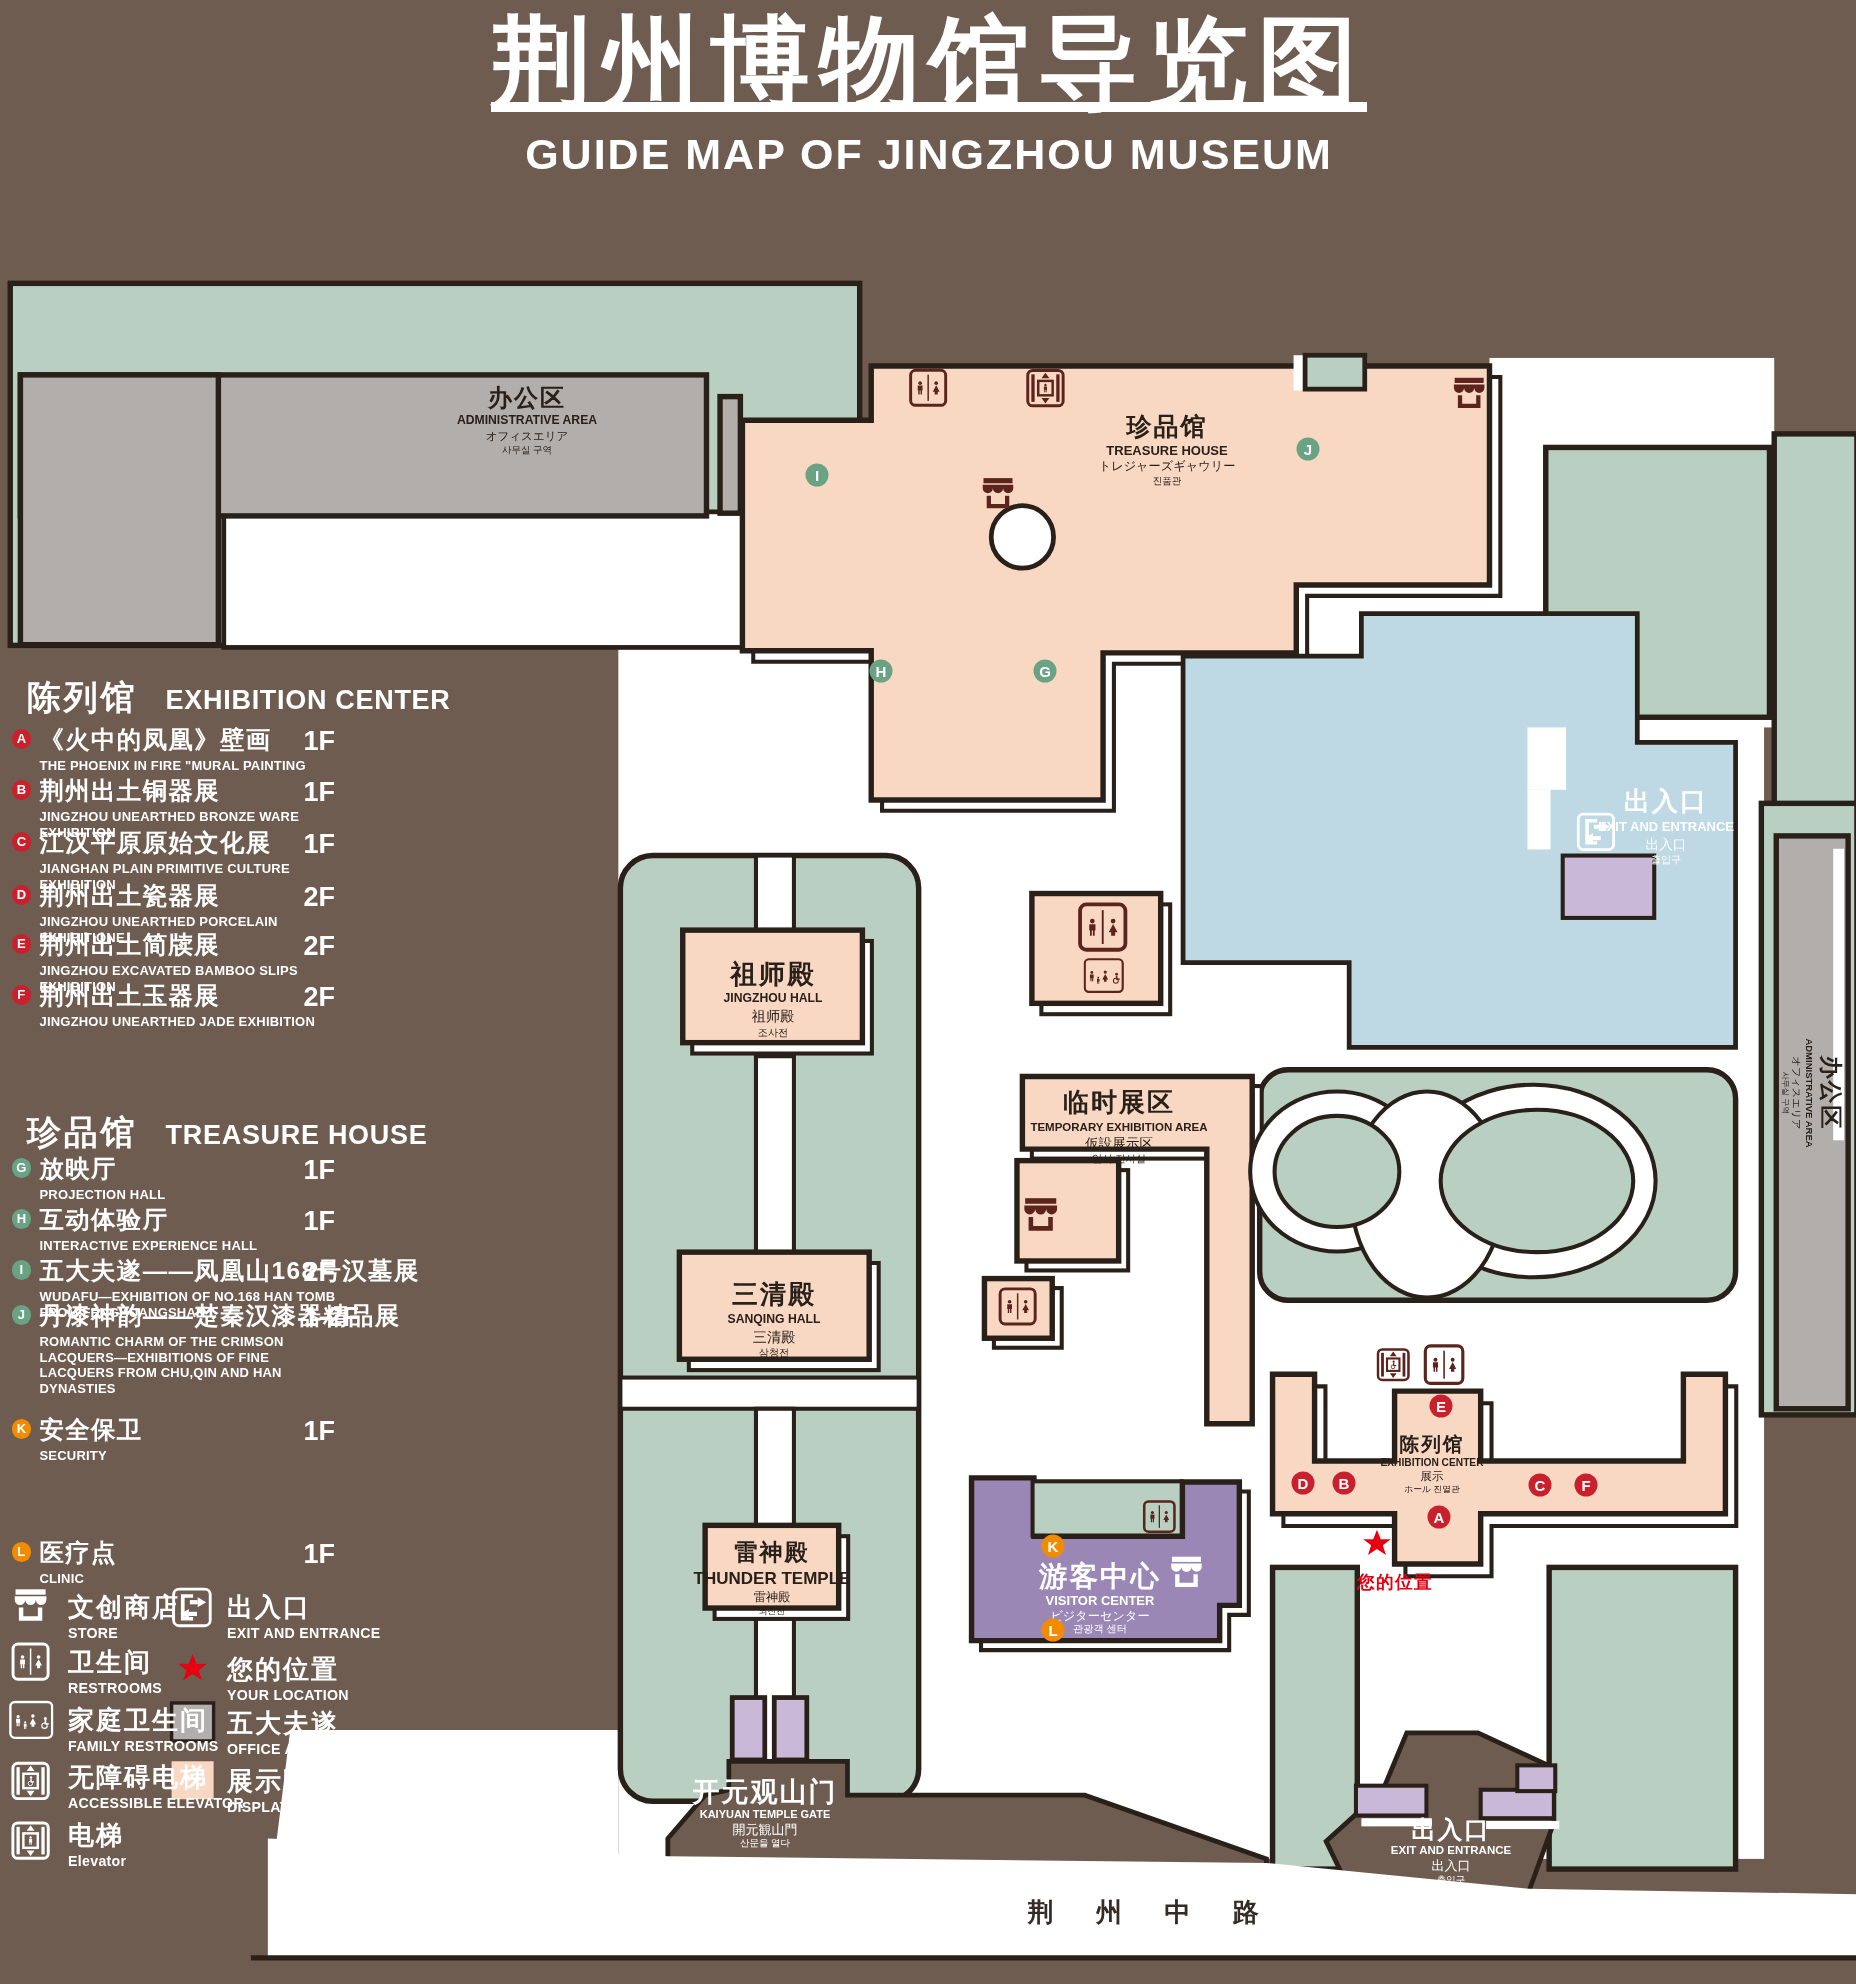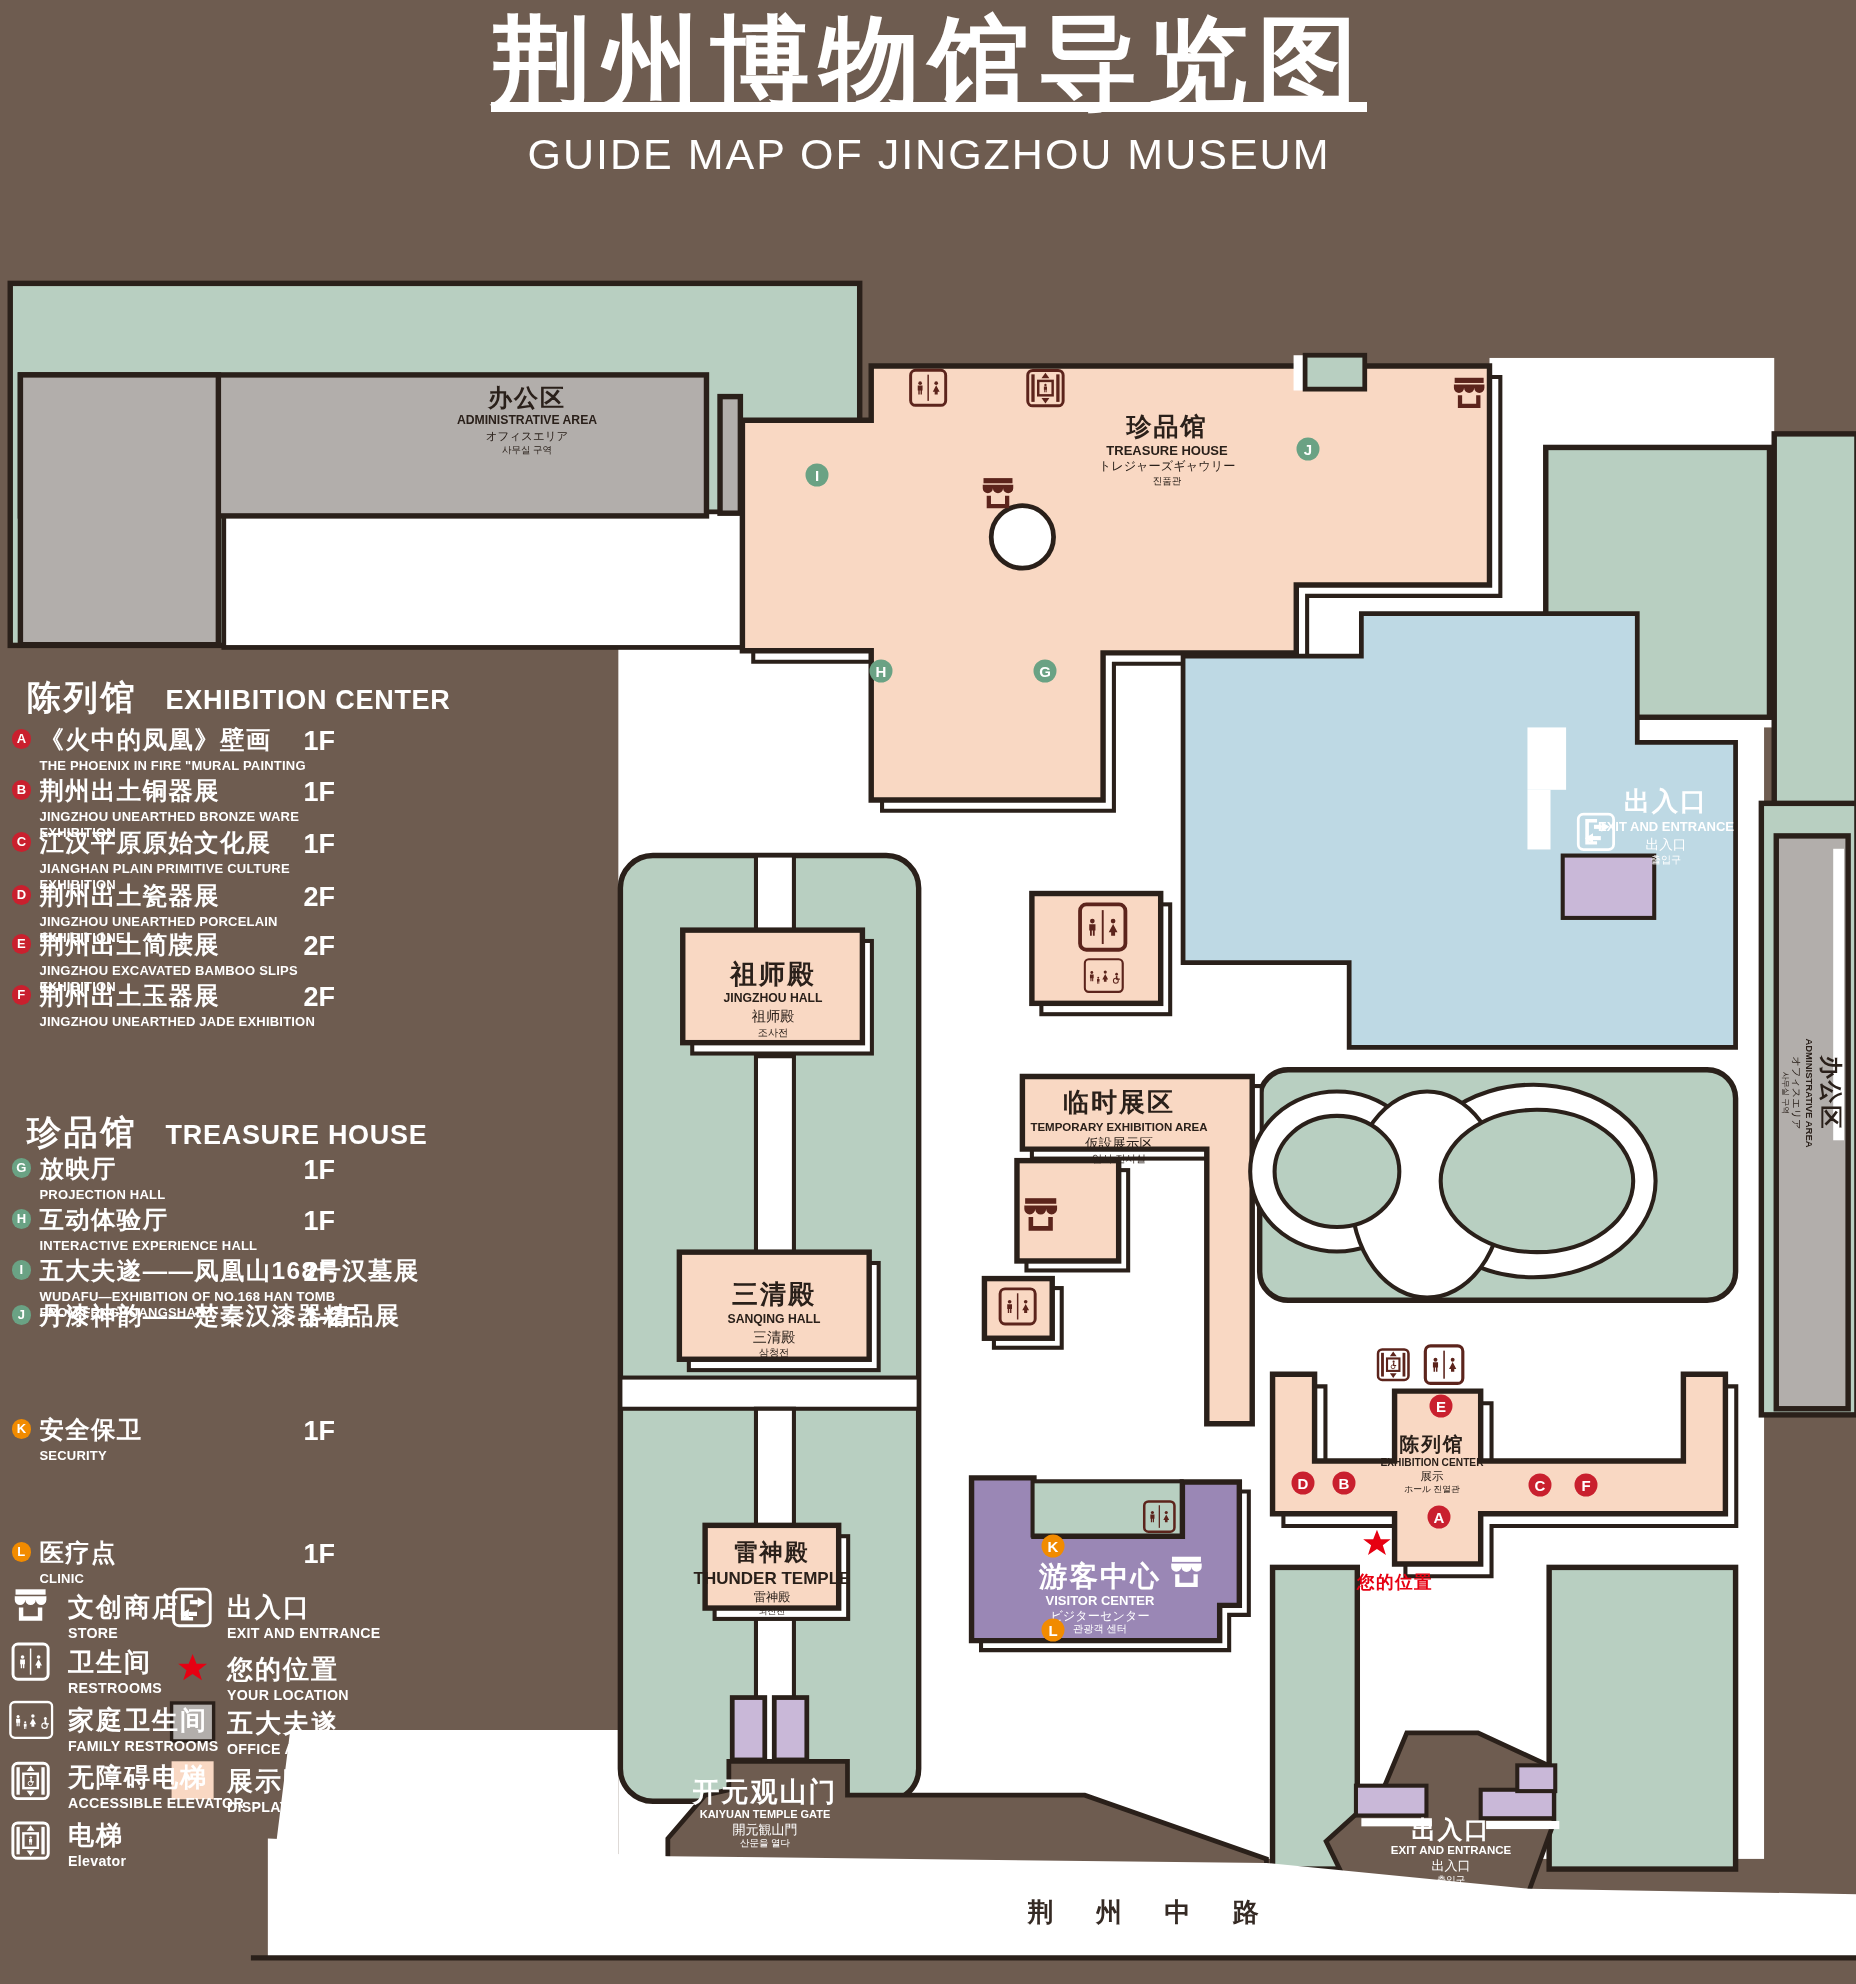--- a/index.html
+++ b/index.html
@@ -2,21 +2,21 @@
 <html style="font-size:11px"><head>
 <meta charset="utf-8">
 <style>
   html,body{margin:0;padding:0;}
   body{width:1857px;height:1985px;background:#6e5c50;font-family:"Liberation Sans",sans-serif;overflow:hidden;}
   #stage{position:relative;width:1857px;height:1985px;}
   #map-svg{position:absolute;left:0;top:0;}
   
   .hdr{position:absolute;left:929px;top:5.4px;transform:translateX(-50%);text-align:center;color:#fff;white-space:nowrap;z-index:3;}
   .hdr h1{margin:0;font-size:100px;font-weight:bold;letter-spacing:9.5px;line-height:1.15;text-decoration:underline;}
-  .hdr .sub{font-size:43px;font-weight:normal;letter-spacing:2px;margin-top:9.5px;}
+  .hdr .sub{font-size:43px;font-weight:bold;letter-spacing:2px;margin-top:9.5px;}
   
   .lg-sec{position:absolute;left:27px;color:#fff;white-space:nowrap;z-index:3;}
   .lg-sec-zh{font-size:34px;font-weight:bold;letter-spacing:2.7px;}
   .lg-sec-en{font-size:27px;font-weight:bold;letter-spacing:0.7px;margin-left:28.5px;}
   .lgi{position:absolute;left:11.5px;width:461px;color:#fff;z-index:3;}
   .lg-badge{position:absolute;left:0;top:2px;width:19.7px;height:19.7px;border-radius:50%;text-align:center;line-height:19.7px;font-size:13px;font-weight:bold;color:#fff;}
   .c-red{background:#c9202e;} .c-green{background:#6aa284;} .c-orange{background:#f18b00;}
   .lg-zh{display:block;margin-left:28px;font-size:24.4px;font-weight:bold;letter-spacing:1.4px;line-height:1.1;}
   .lg-en{margin-left:28px;font-size:13px;font-weight:bold;letter-spacing:0.2px;margin-top:4.1px;line-height:1.2;max-width:302px;}
   .lg-floor{position:absolute;left:292px;top:-1.4px;font-size:27px;font-weight:bold;}
@@ -287,20 +287,21 @@
 <div class="lgi" style="top:1258px">
   <span class="lg-badge c-green">I</span>
   <span class="lg-zh">五大夫遂——凤凰山168号汉墓展</span>
   <span class="lg-floor">2F</span>
   <div class="lg-en">WUDAFU—EXHIBITION OF NO.168 HAN TOMB FROM FENGHUANGSHAN</div>
 </div>
 <div class="lgi" style="top:1303px">
   <span class="lg-badge c-green">J</span>
   <span class="lg-zh">丹漆神韵——楚秦汉漆器精品展</span>
   <span class="lg-floor">1-2F</span>
+  <div class="lg-en">ROMANTIC CHARM OF THE CRIMSON LACQUERS—EXHIBITIONS OF FINE LACQUERS FROM CHU,QIN AND HAN DYNASTIES</div>
 </div>
 
 <div class="lgi" style="top:1417px">
   <span class="lg-badge c-orange">K</span>
   <span class="lg-zh">安全保卫</span>
   <span class="lg-floor">1F</span>
   <div class="lg-en">SECURITY</div>
 </div>
 <div class="lgi" style="top:1540px">
   <span class="lg-badge c-orange">L</span>

